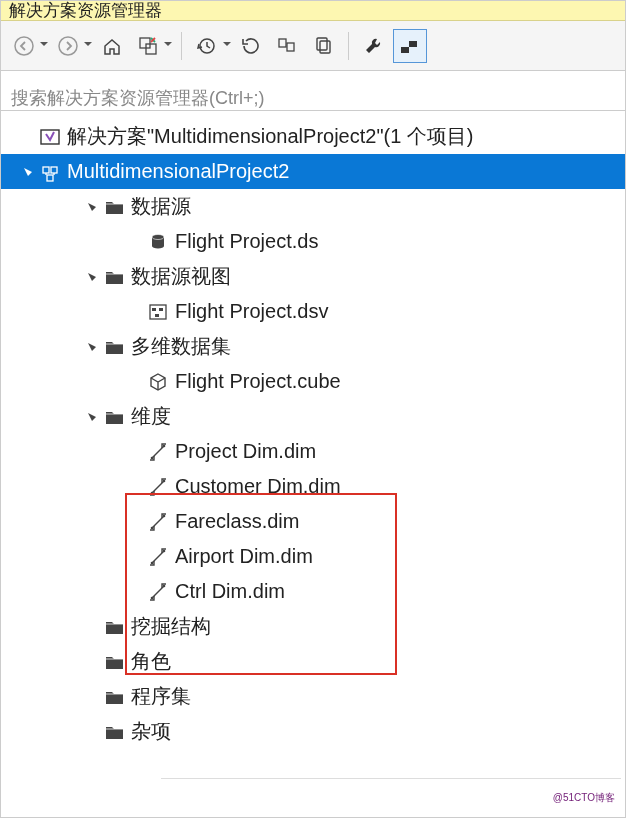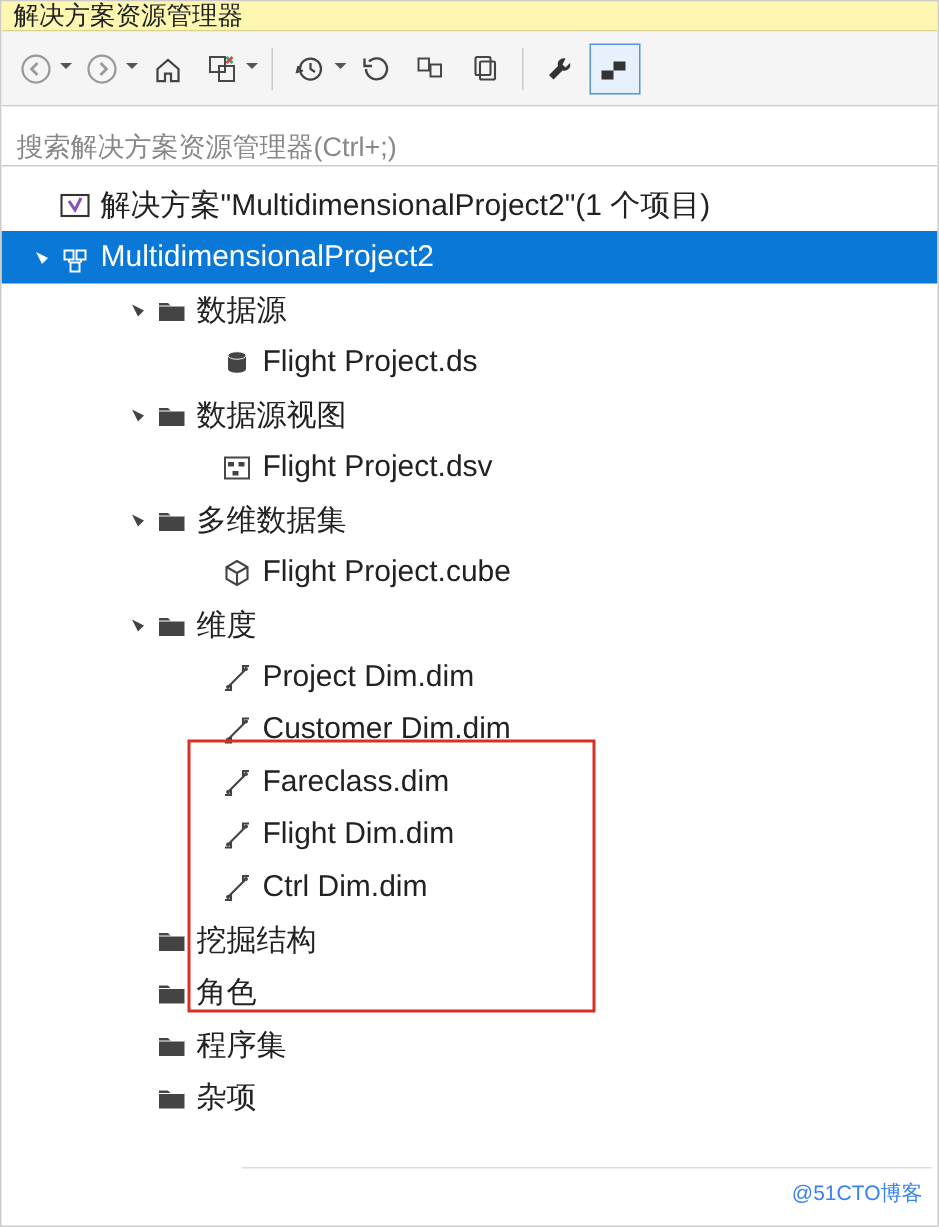--- a/index.html
+++ b/index.html
@@ -107,22 +107,22 @@
       left: 124px;
       top: 492px;
       width: 272px;
       height: 182px;
       pointer-events: none;
     }
     .watermark {
       position: absolute;
       right: 10px;
       bottom: 12px;
-      font-size: 14px;
-      color: #3b82f6;
+      font-size: 10px;
+      color: #701a75;
     }
     .footer-line {
       position:absolute;
       bottom:38px;
       left:160px; right:4px;
       height:1px; background:#ddd;
     }
   </style>
 </head>
 <body>
@@ -435,21 +435,21 @@
       </span>
     <span class="label">Fareclass.dim</span>
   </div>
   <div class="row indent-3">
     <span class="exp"></span>
     <span class="ico">
         <svg viewBox="0 0 22 22">
           <use href="#i-dim"></use>
         </svg>
       </span>
-    <span class="label">Flight Dim.dim</span>
+    <span class="label">Airport Dim.dim</span>
   </div>
   <div class="row indent-3">
     <span class="exp"></span>
     <span class="ico">
         <svg viewBox="0 0 22 22">
           <use href="#i-dim"></use>
         </svg>
       </span>
     <span class="label">Ctrl Dim.dim</span>
   </div>

